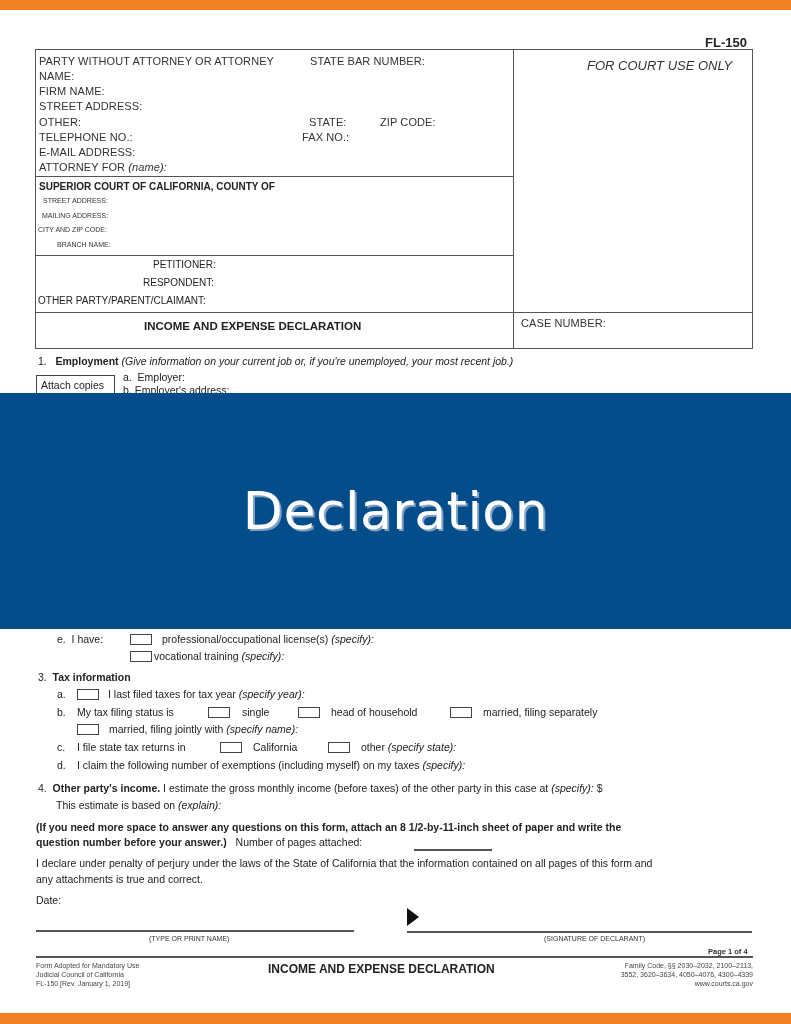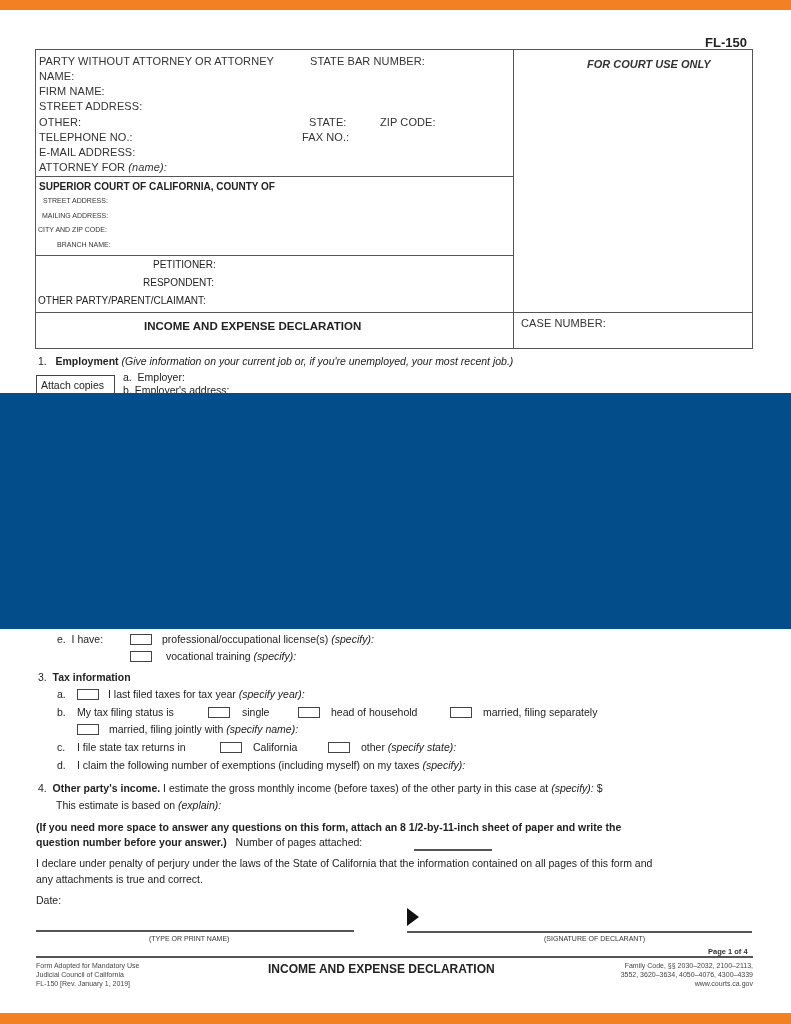--- a/index.html
+++ b/index.html
@@ -19,21 +19,21 @@
   .box-parties { left: 35px; top: 255px; width: 479px; height: 58px; }
   .box-title { left: 35px; top: 312px; width: 479px; height: 37px; }
   .box-courtuse { left: 513px; top: 49px; width: 240px; height: 264px; }
   .box-case { left: 513px; top: 312px; width: 240px; height: 37px; }
 
   .sm { font-size: 11px; color: #333; letter-spacing: 0.1px; }
   .sm7 { font-size: 7px; color: #333; }
   .court-title { font-size: 10px; font-weight: bold; color: #222; }
   .party { font-size: 10px; color: #222; }
   .decl-title { font-size: 11.5px; font-weight: bold; color: #222; }
-  .courtuse { font-size: 11px; font-weight: bold; font-style: italic; color: #333; }
+  .courtuse { font-size: 13px; font-weight: normal; font-style: italic; color: #333; }
 
   .body-t { font-size: 10.5px; color: #222; }
   .b { font-weight: bold; }
   .i { font-style: italic; }
   .cb { position: absolute; width: 22px; height: 11px; border: 1.3px solid #444; box-sizing: border-box; background:#fff; }
   .attach { position: absolute; left: 36px; top: 375px; width: 79px; height: 20px; border: 1.3px solid #444; box-sizing: border-box; font-size: 10.5px; padding: 3px 0 0 4px; color:#222; }
 
   
   .banner {
     position: absolute; left: 0; top: 393px; width: 791px; height: 236px; background: #034d8b;
@@ -96,31 +96,32 @@
   <span class="b">Employment</span>
   <span class="i">(Give information on your current job or, if you're unemployed, your most recent job.)</span>
 </div>
 <div class="attach">Attach copies</div>
 <div class="abs body-t" style="left:123px;top:371px">
   <span>a.</span>&nbsp;&nbsp;<span>Employer:</span>
 </div>
 <div class="abs body-t" style="left:123px;top:384px">b.   Employer's address:</div>
 
 <div class="banner">
+  <div class="banner-line">Declaration</div>
 </div>
 
 <div class="abs body-t" style="left:57px;top:633px">
   <span>e.</span>&nbsp;&nbsp;<span>I have:</span>
 </div>
 <div class="cb" style="left:130px;top:634px"></div>
 <div class="abs body-t" style="left:162px;top:633px">
   <span>professional/occupational license(s)</span> <span class="i">(specify):</span>
 </div>
 <div class="cb" style="left:130px;top:651px"></div>
-<div class="abs body-t" style="left:166px;top:650px">
+<div class="abs body-t" style="left:154px;top:650px">
   <span>vocational training</span> <span class="i">(specify):</span>
 </div>
 
 <div class="abs body-t" style="left:38px;top:671px">
   <span>3.</span>&nbsp;&nbsp;<span class="b">Tax information</span>
 </div>
 <div class="abs body-t" style="left:57px;top:688px">a.</div>
 <div class="cb" style="left:77px;top:689px"></div>
 <div class="abs body-t" style="left:108px;top:688px">
   <span>I last filed taxes for tax year</span> <span class="i">(specify year):</span>

